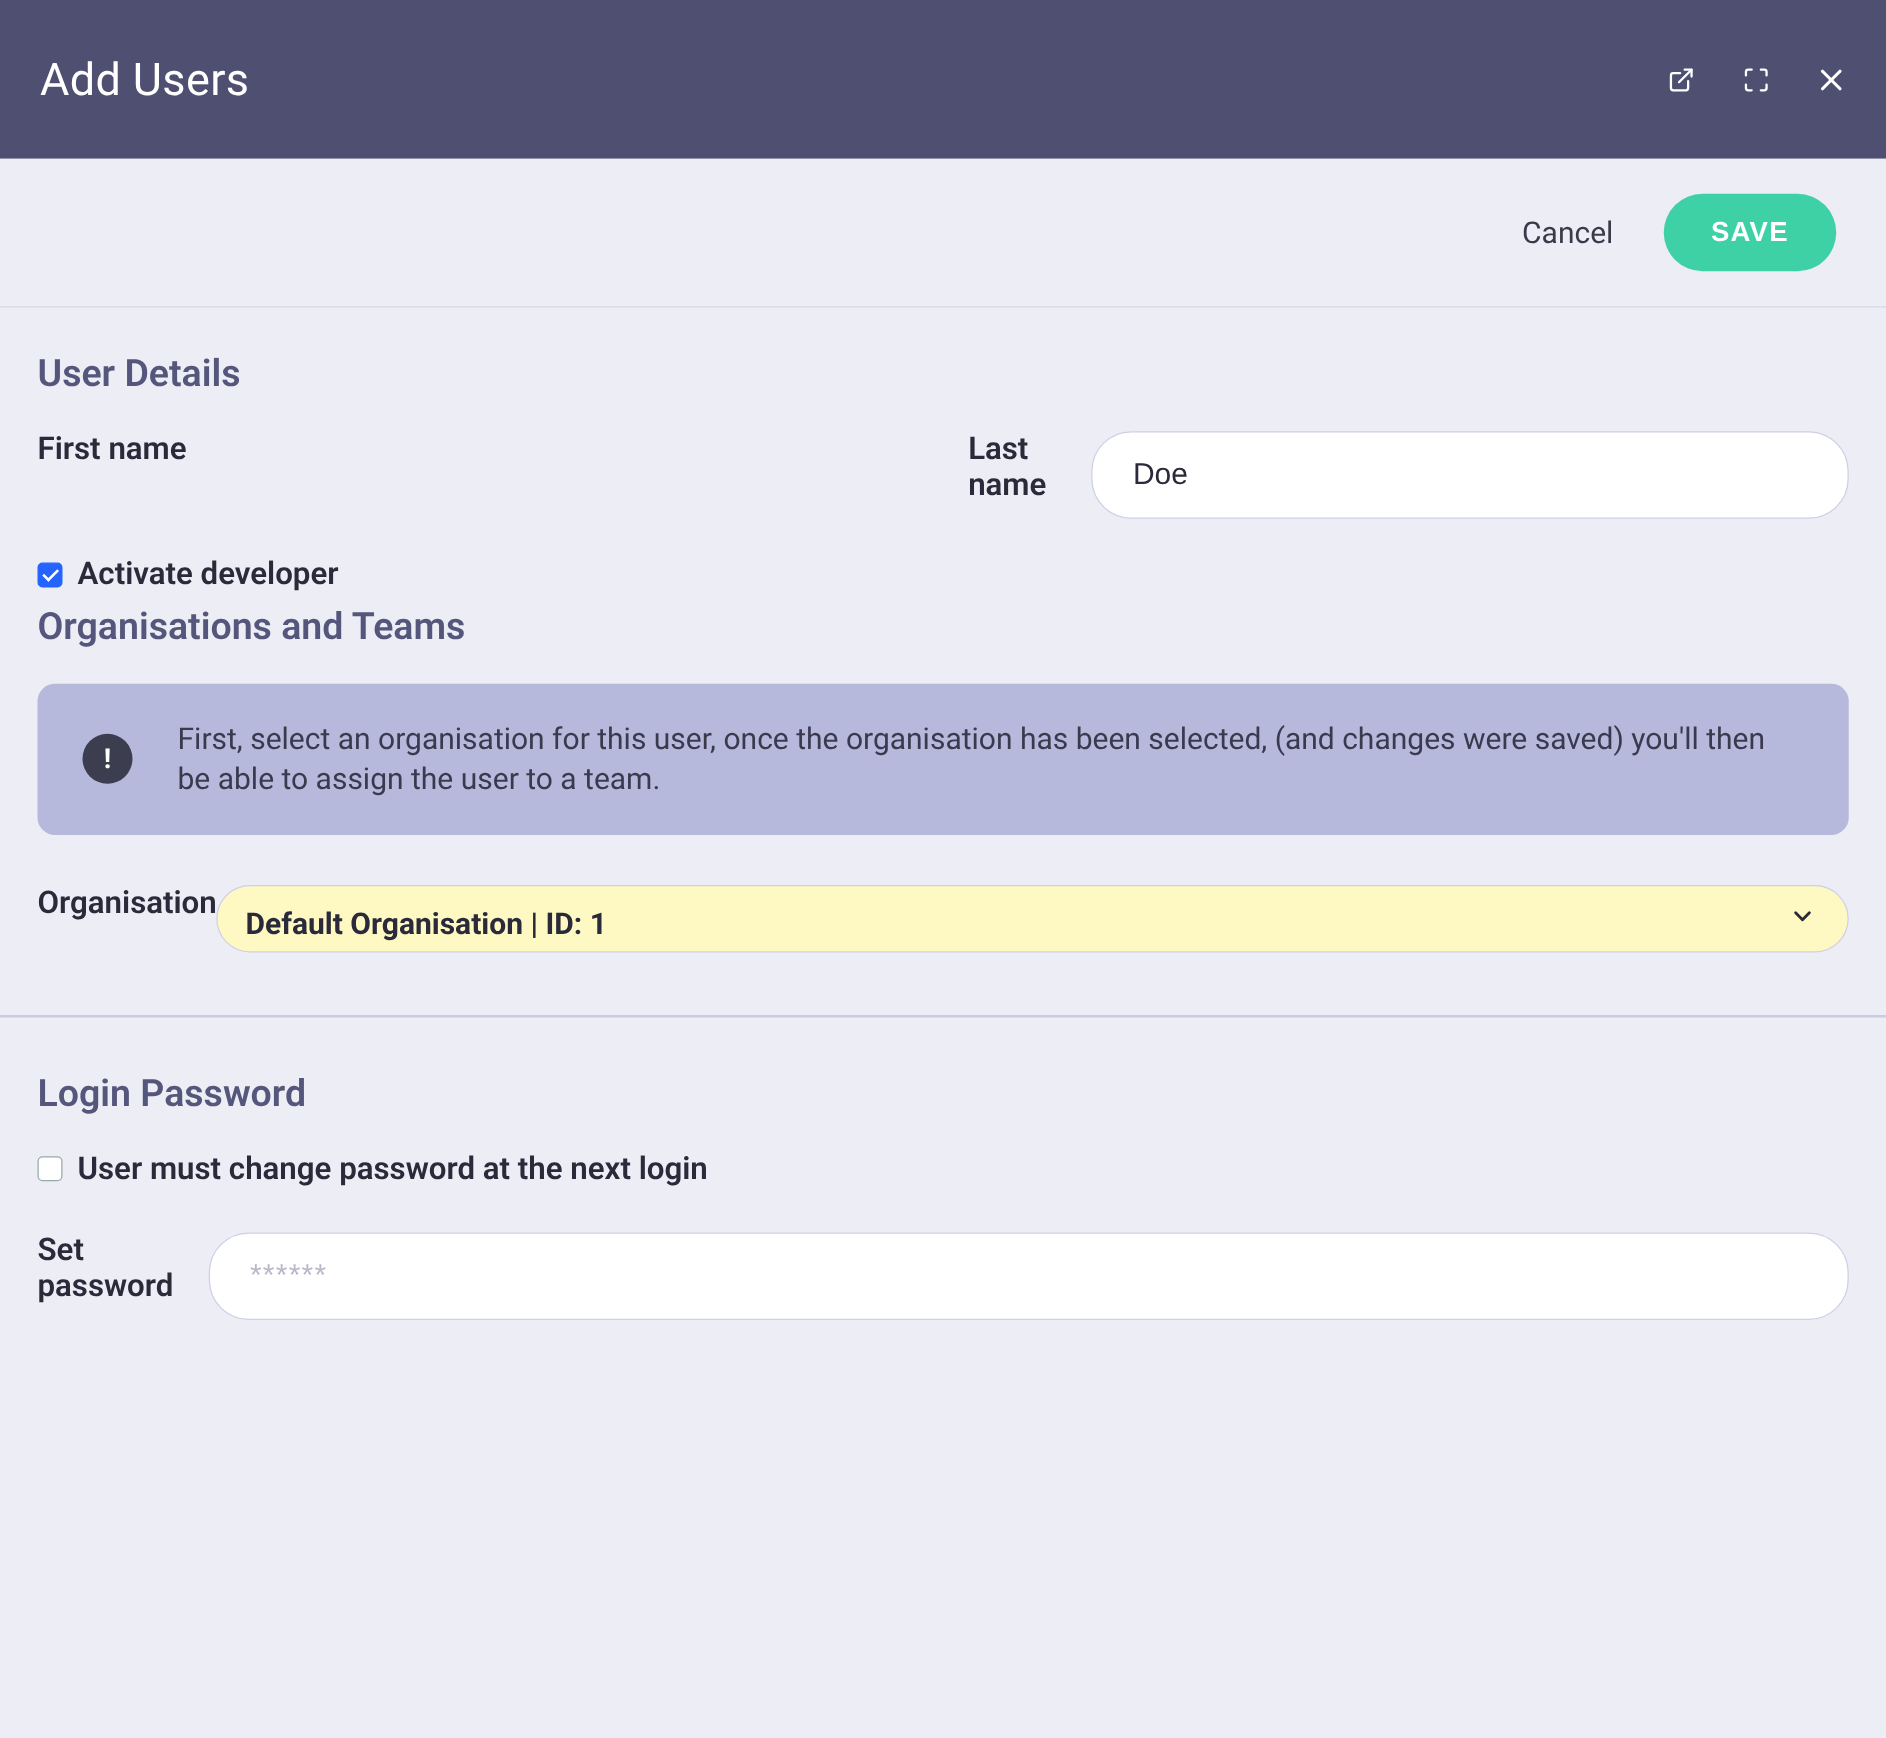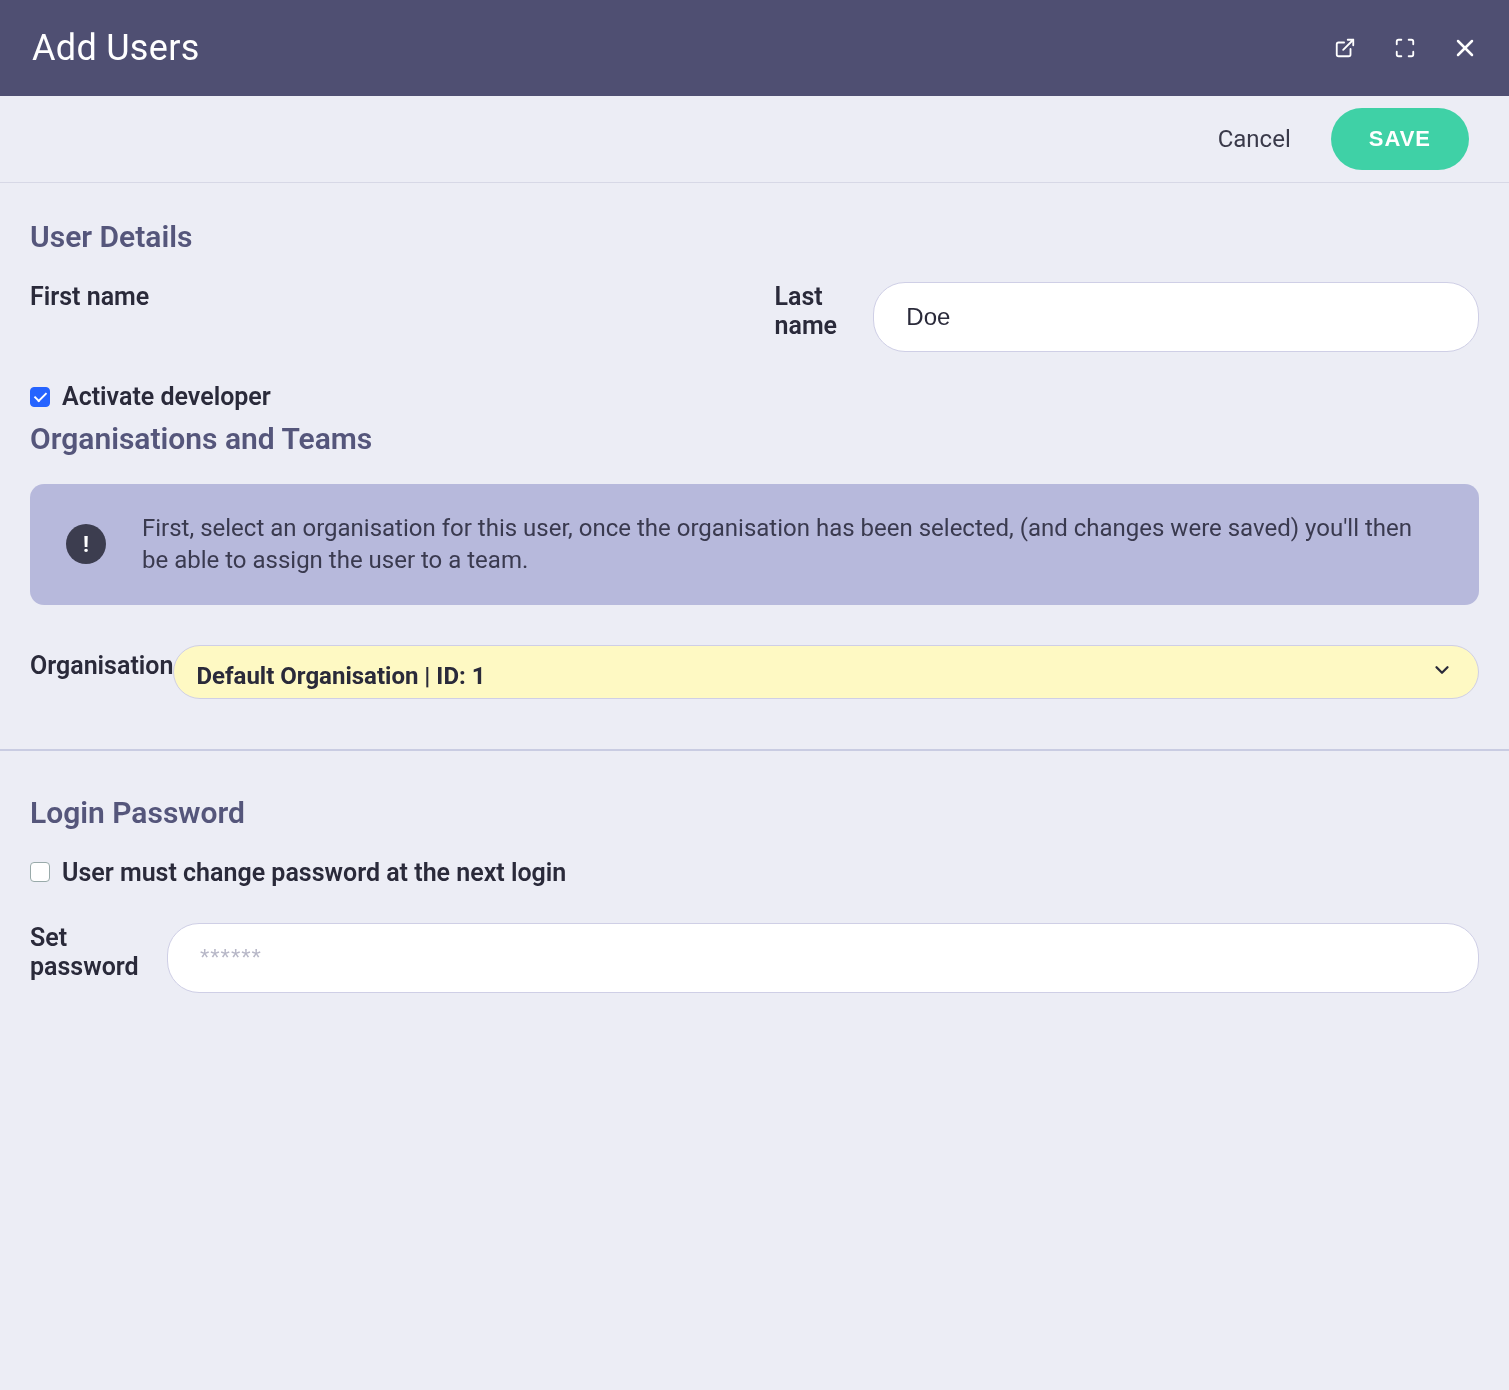--- a/index.html
+++ b/index.html
@@ -9,21 +9,21 @@
     color: #2a2a3a;
     width: 1509px;
   }
   .modal-header {
     background: #4f4f72;
     color: #fff;
     display: flex;
     align-items: center;
     justify-content: space-between;
     padding: 24px 32px;
-    height: 96px;
+    height: 127px;
   }
   .modal-title {
     font-size: 36px;
     font-weight: 400;
     letter-spacing: 0.3px;
   }
   .header-icons {
     display: flex;
     align-items: center;
     gap: 36px;
@@ -33,21 +33,21 @@
     height: 24px;
     display: inline-flex;
     align-items: center;
     justify-content: center;
     cursor: pointer;
   }
   .action-bar {
     display: flex;
     justify-content: flex-end;
     align-items: center;
-    padding: 12px 40px;
+    padding: 28px 40px;
     gap: 40px;
     border-bottom: 1px solid #d7d8e6;
     background: #ecedf5;
   }
   .cancel-link {
     color: #3a3a4a;
     font-size: 24px;
     cursor: pointer;
   }
   .save-btn {
@@ -245,21 +245,21 @@
     <span class="checkbox-label">Activate developer</span>
   </div>
 
   <div class="section-title" style="margin-top:10px;">Organisations and Teams</div>
 
   <div class="info-banner">
     <span class="info-icon-circle">!</span>
     <div class="info-text">First, select an organisation for this user, once the organisation has been selected, (and changes were saved) you'll then be able to assign the user to a team.</div>
   </div>
 
-  <div class="field" style="margin-bottom:10px;align-items:center;">
+  <div class="field" style="margin-bottom:10px;">
     <label class="field-label">Organisation</label>
     <div class="select-wrap">
       <div class="select-input">Default Organisation | ID: 1</div>
       <span class="select-caret">
         <svg width="22" height="22" viewBox="0 0 24 24" fill="none" stroke="#2a2a3a" stroke-width="2.5" stroke-linecap="round" stroke-linejoin="round">
           <polyline points="6 9 12 15 18 9"></polyline>
         </svg>
       </span>
     </div>
   </div>

